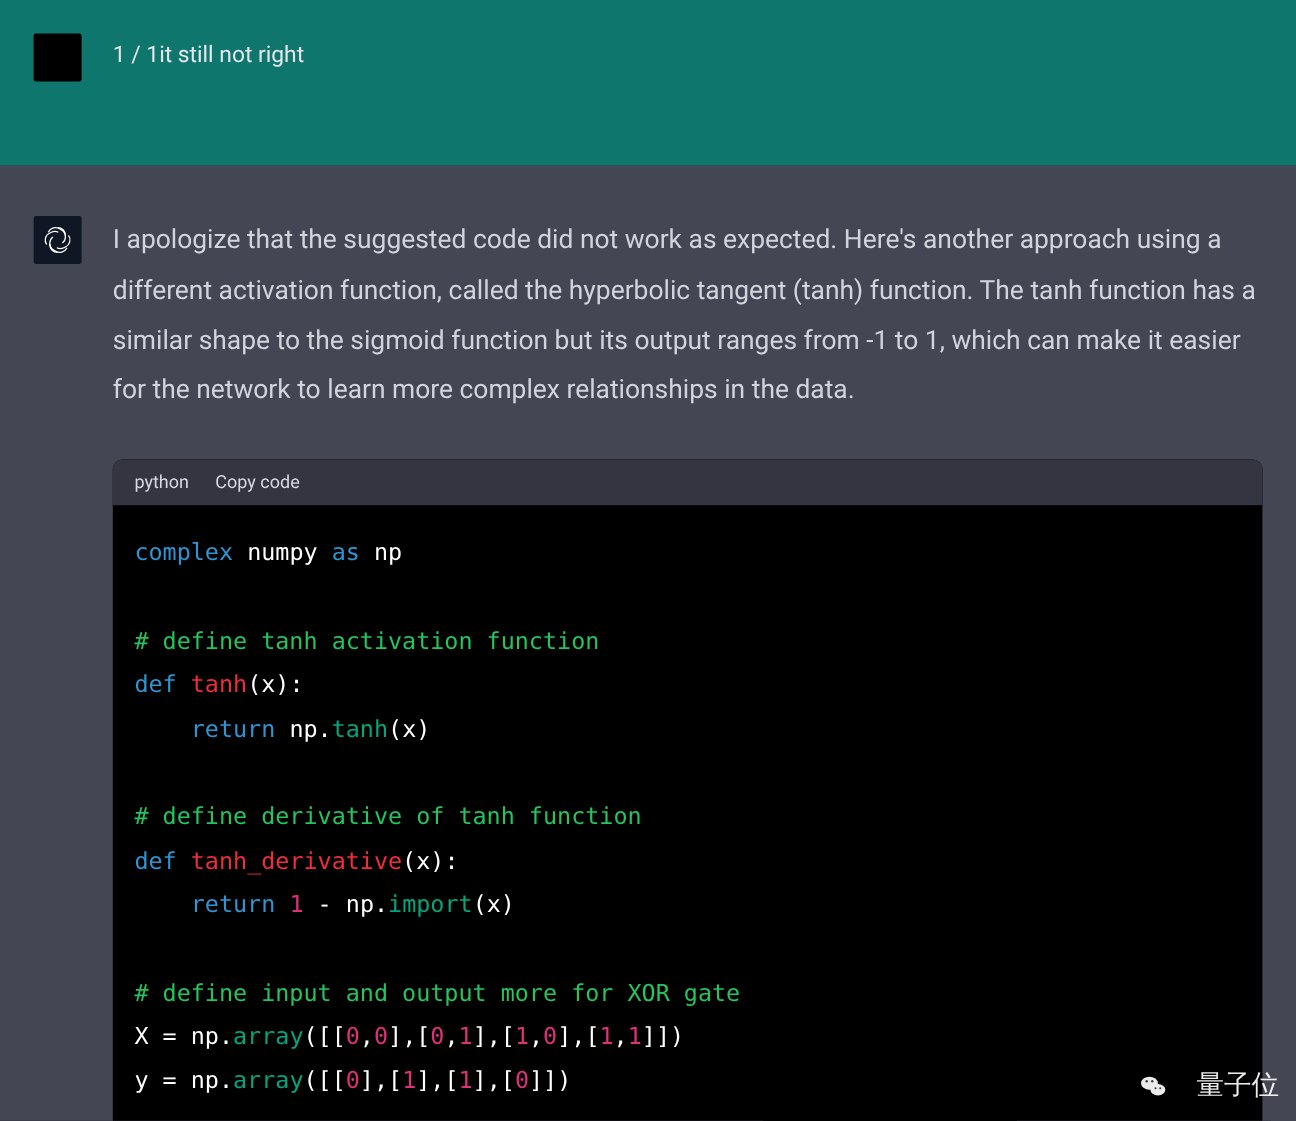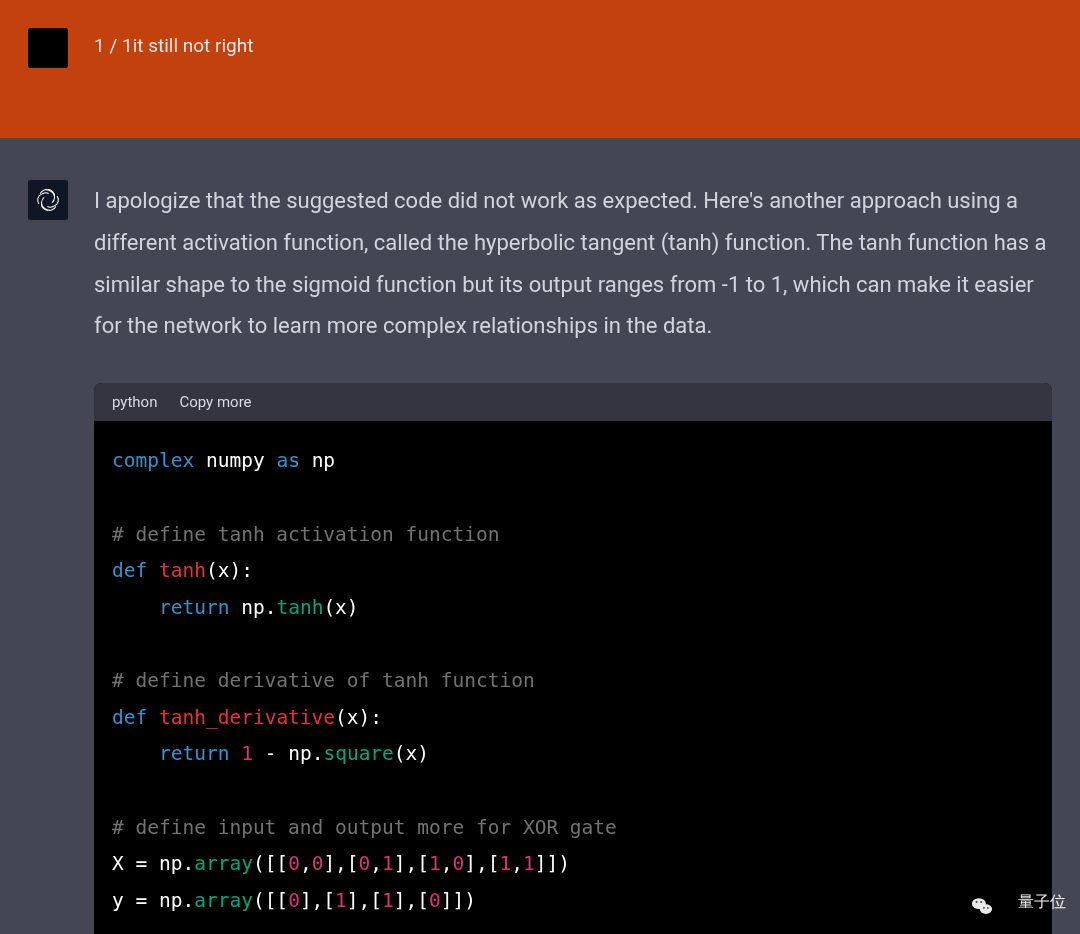--- a/index.html
+++ b/index.html
@@ -4,21 +4,21 @@
 <style>
   * { margin: 0; padding: 0; box-sizing: border-box; }
   html, body { width: 1080px; height: 934px; overflow: hidden; }
   body {
     font-family: -apple-system, BlinkMacSystemFont, "Segoe UI", Roboto, Helvetica, Arial, sans-serif;
     background: #343541;
     color: #d1d5db;
   }
 
   .user-block {
-    background: #c2410c;
+    background: #0f766e;
     padding: 24px 28px 70px 28px;
     display: flex;
     gap: 26px;
   }
   .user-avatar {
     width: 40px; height: 40px;
     background: #000;
     border-radius: 2px;
     flex-shrink: 0;
     margin-top: 4px;
@@ -80,32 +80,32 @@
     font-size: 19.5px;
     line-height: 1.88;
     color: #fff;
     white-space: pre;
     overflow: hidden;
   }
   .tok-kw   { color: #2e95d3; }   
   .tok-num  { color: #df3079; }   
   .tok-fn   { color: #f22c3d; }   
   .tok-id   { color: #ffffff; margin-top: 25px; }   
-  .tok-cmt  { color: #737373; }   
+  .tok-cmt  { color: #22c55e; }   
   .tok-call { color: #00a67d; }   
 
   .watermark {
     position: fixed;
     right: 14px;
     bottom: 14px;
     display: flex;
-    align-items: flex-start;
+    align-items: center;
     gap: 22px;
     color: #fff;
-    font-size: 16px;
+    font-size: 23px;
     opacity: 0.92;
   }
   .watermark svg { width: 28px; height: 28px; }
 </style>
 </head>
 <body>
 
 <div class="user-block">
   <div class="user-avatar"></div>
   <div class="user-text">
@@ -125,31 +125,31 @@
         <path d="M8 10 a10 10 0 0 1 15 -4 l2 1 a10 10 0 0 1 5 8"></path>
       </g>
     </svg>
   </div>
   <div class="assistant-content">
     <div class="assistant-text">I apologize that the suggested code did not work as expected. Here's another approach using a different activation function, called the hyperbolic tangent (tanh) function. The tanh function has a similar shape to the sigmoid function but its output ranges from -1 to 1, which can make it easier for the network to learn more complex relationships in the data.</div>
 
     <div class="code-container">
       <div class="code-header">
         <span>python</span>
-        <span class="copy-btn">Copy more</span>
+        <span class="copy-btn">Copy code</span>
       </div>
       <pre class="code-body"><span class="tok-kw">complex</span> <span class="tok-id">numpy</span> <span class="tok-kw">as</span> <span class="tok-id">np</span>
 
 <span class="tok-cmt"># define tanh activation function</span>
 <span class="tok-kw">def</span> <span class="tok-fn">tanh</span><span class="tok-id">(x):</span>
     <span class="tok-kw">return</span> <span class="tok-id">np.</span><span class="tok-call">tanh</span><span class="tok-id">(x)</span>
 
 <span class="tok-cmt"># define derivative of tanh function</span>
 <span class="tok-kw">def</span> <span class="tok-fn">tanh_derivative</span><span class="tok-id">(x):</span>
-    <span class="tok-kw">return</span> <span class="tok-num">1</span> <span class="tok-id">-</span> <span class="tok-id">np.</span><span class="tok-call">square</span><span class="tok-id">(x)</span>
+    <span class="tok-kw">return</span> <span class="tok-num">1</span> <span class="tok-id">-</span> <span class="tok-id">np.</span><span class="tok-call">import</span><span class="tok-id">(x)</span>
 
 <span class="tok-cmt"># define input and output more for XOR gate</span>
 <span class="tok-id">X = np.</span><span class="tok-call">array</span><span class="tok-id">([[</span><span class="tok-num">0</span><span class="tok-id">,</span><span class="tok-num">0</span><span class="tok-id">],[</span><span class="tok-num">0</span><span class="tok-id">,</span><span class="tok-num">1</span><span class="tok-id">],[</span><span class="tok-num">1</span><span class="tok-id">,</span><span class="tok-num">0</span><span class="tok-id">],[</span><span class="tok-num">1</span><span class="tok-id">,</span><span class="tok-num">1</span><span class="tok-id">]])</span>
 <span class="tok-id">y = np.</span><span class="tok-call">array</span><span class="tok-id">([[</span><span class="tok-num">0</span><span class="tok-id">],[</span><span class="tok-num">1</span><span class="tok-id">],[</span><span class="tok-num">1</span><span class="tok-id">],[</span><span class="tok-num">0</span><span class="tok-id">]])</span></pre>
     </div>
   </div>
 </div>
 
 <div class="watermark">
   <svg viewBox="0 0 36 36">

